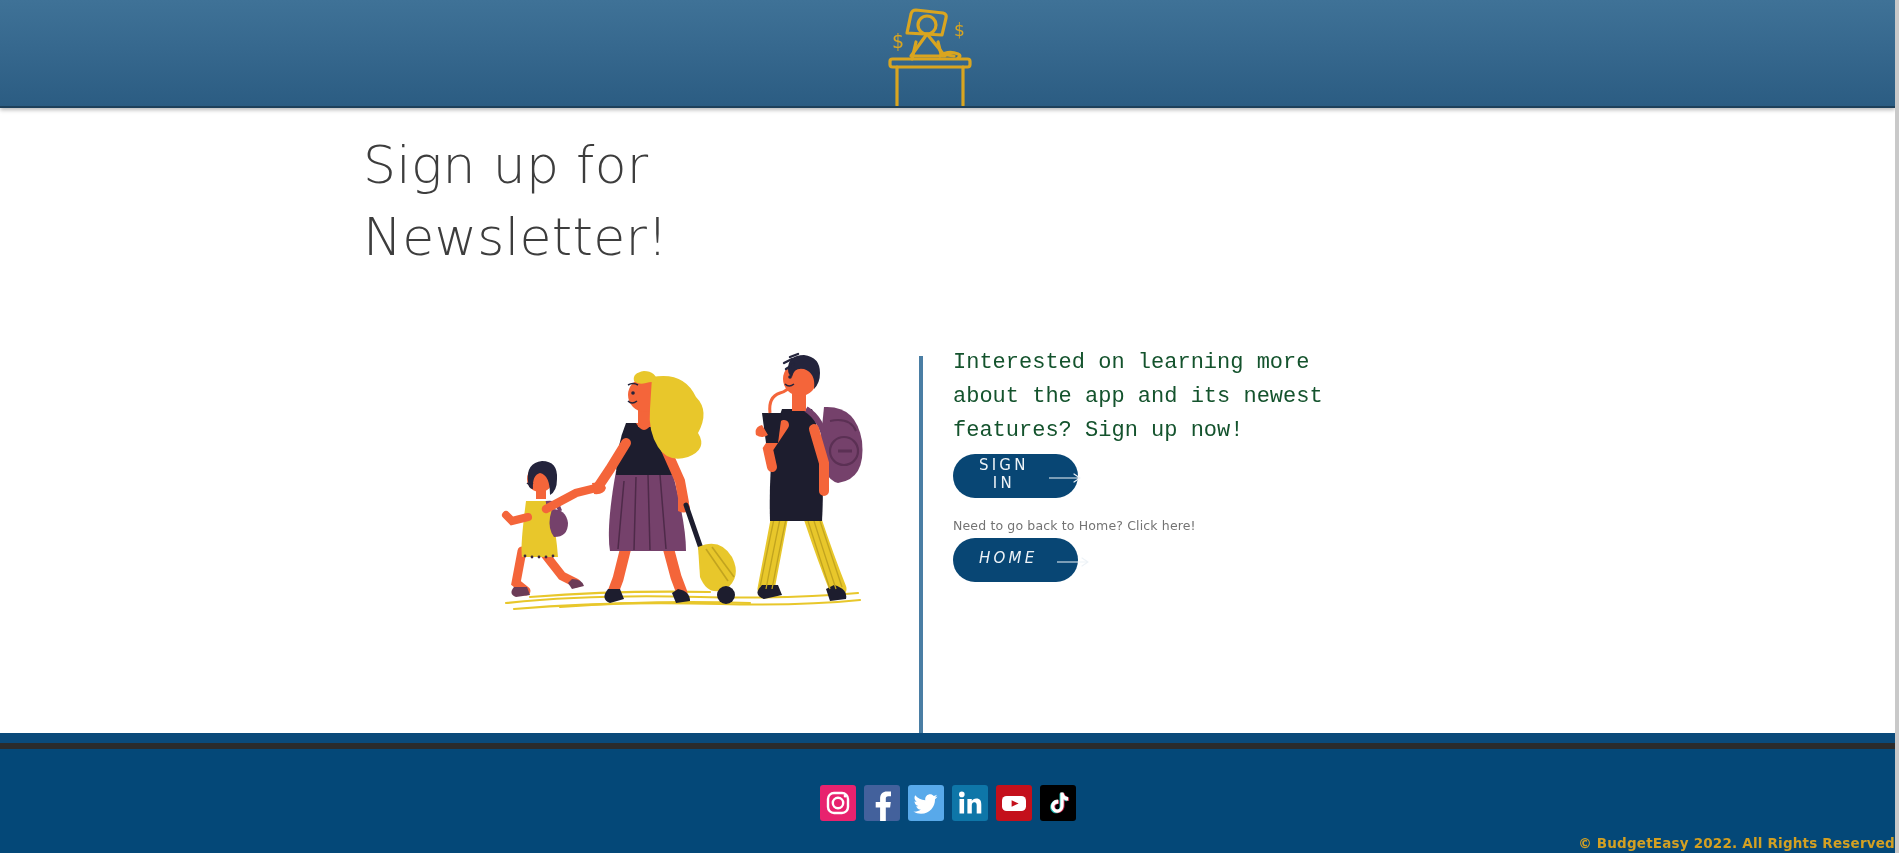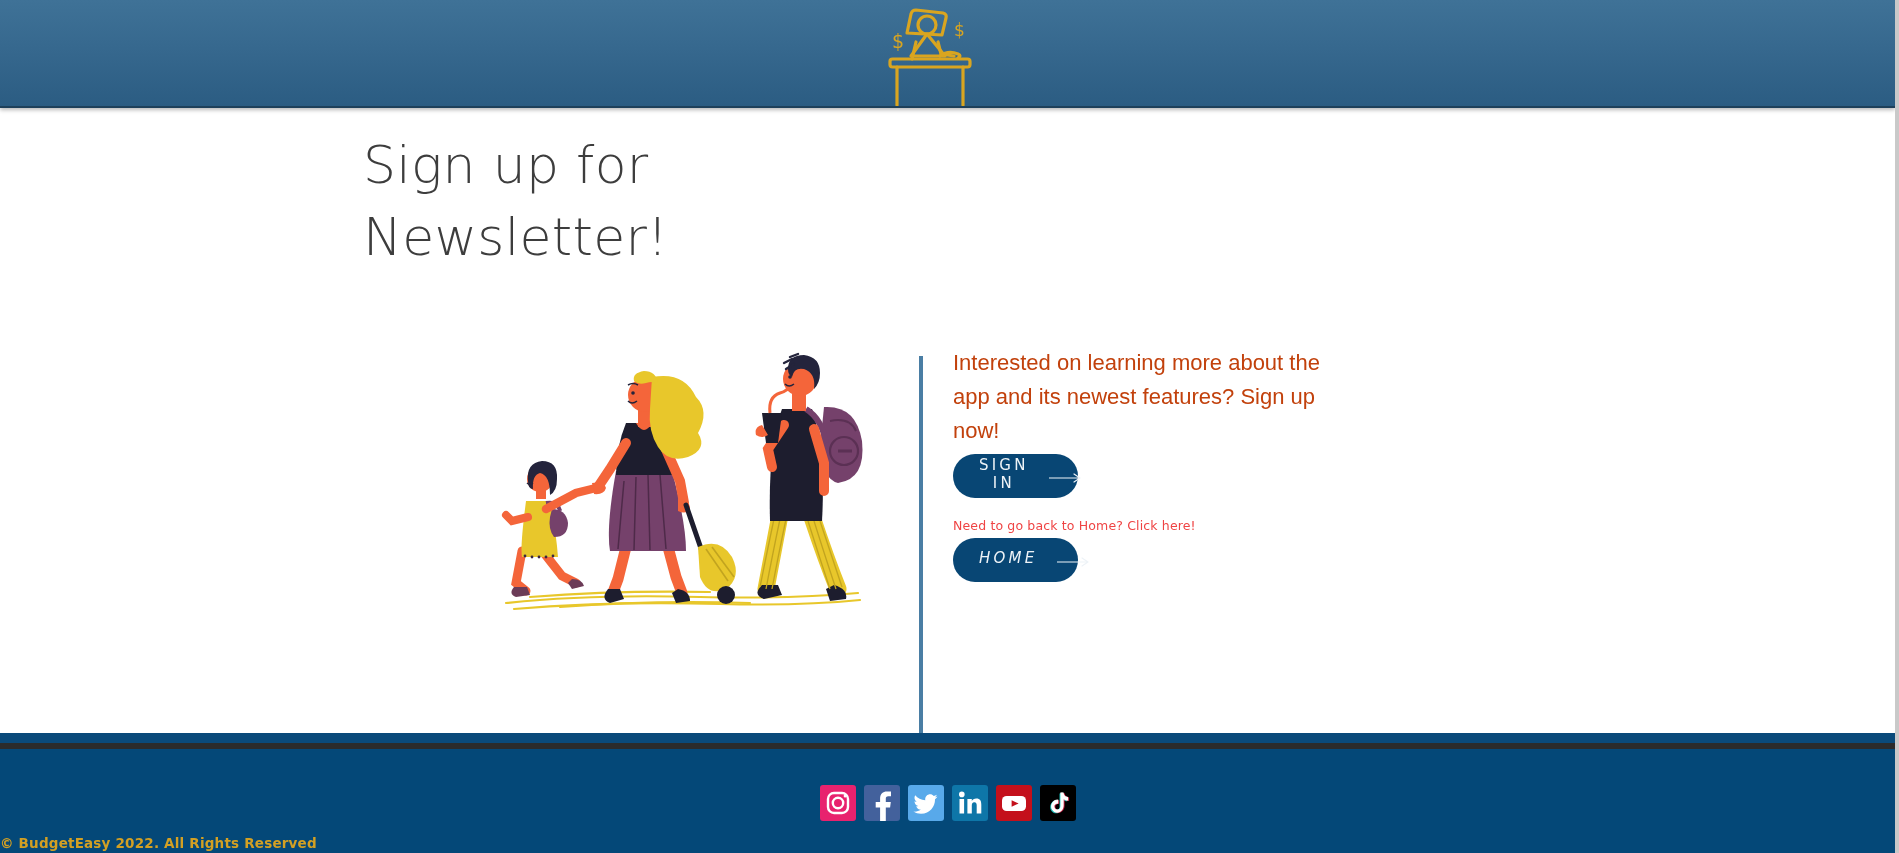--- a/index.html
+++ b/index.html
@@ -70,25 +70,25 @@
   .divider {
     position: absolute;
     left: 919px; top: 240px;
     width: 4px; height: 415px;
     background: #4a7ea4;
   }
 
   .panel { position: absolute; left: 953px; top: 230px; width: 420px; }
 
   .panel-text {
-    color: #c2410c;
+    color: #14532d;
     font-size: 22px;
     font-weight: 400;
     line-height: 1.55;
-    font-family: Liberation Sans, sans-serif;
+    font-family: Liberation Mono, monospace;
     width: 390px;
   }
 
   .btn {
     display: inline-flex;
     align-items: center;
     gap: 20px;
     background: #084674;
     color: #eef3f7;
     border: none;
@@ -101,21 +101,21 @@
     letter-spacing: 3.2px;
     font-weight: 400;
   }
   .btn .arrow { display: block; width: 34px; height: 10px; flex: none; }
   .btn-signin { position: absolute; left: 0; top: 108px; width: 125px; }
   .btn-home   { position: absolute; left: 0; top: 192px; width: 125px; font-style: italic; }
 
   .home-hint {
     position: absolute;
     left: 0; top: 172px;
-    color: #ef4444;
+    color: #737373;
     font-size: 12.5px;
     font-family: "DejaVu Sans", sans-serif;
     letter-spacing: 0.15px;
     white-space: nowrap;
   }
 
   
   .footer-topbar {
     position: absolute;
     left: 0; top: 733px;
@@ -138,26 +138,27 @@
     position: absolute;
     left: 0; right: 0; top: 36px;
     display: flex;
     justify-content: center;
     gap: 8px;
   }
   .social { width: 36px; height: 36px; border-radius: 3px; display: block; flex: none; cursor: pointer; }
   .copyright {
     position: absolute;
     left: 0; right: 0; top: 86px;
-    text-align: left;
+    text-align: right;
     color: #d3a023;
     font-size: 13.5px;
     font-weight: 700;
     font-family: "DejaVu Sans", sans-serif;
     letter-spacing: 0.2px;
+    padding-left: 8px;
   }
 
   .right-edge {
     position: absolute;
     top: 0; right: 0;
     width: 4px; height: 853px;
     background: #c9c9c9;
     z-index: 20;
   }
   .header-underline {

